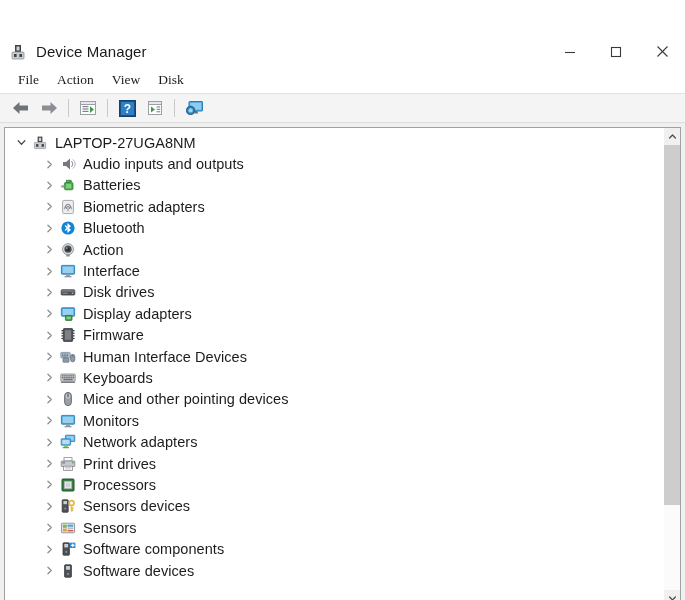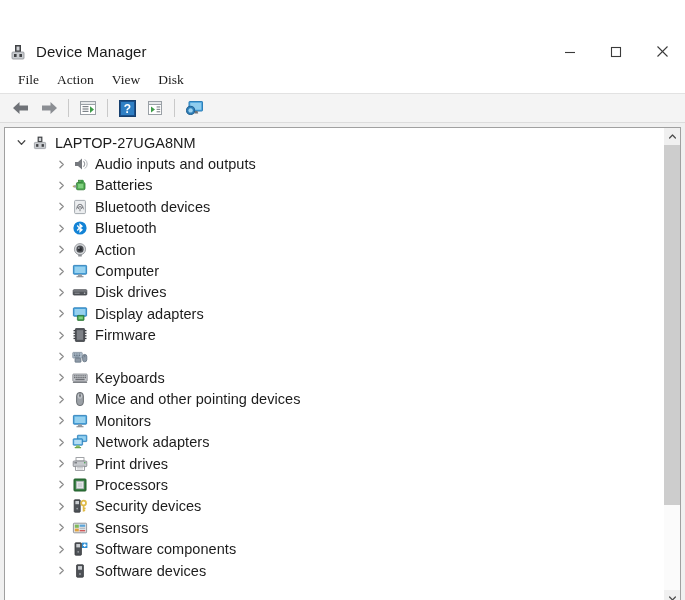--- a/index.html
+++ b/index.html
@@ -131,21 +131,21 @@
   .tree {
     padding-top: 4px;
   }
   .row {
     height: 21.4px;
     display: flex;
     align-items: center;
     white-space: nowrap;
   }
   .row.root { padding-left: 8px; }
-  .row.child { padding-left: 48px; }
+  .row.child { padding-left: 36px; }
 
   .chev {
     width: 16px;
     height: 16px;
     flex: 0 0 16px;
     display: flex;
     align-items: center;
     justify-content: center;
   }
   .ico {
@@ -377,21 +377,21 @@
           </div>
           <div class="ico">
             <svg width="16" height="16" viewBox="0 0 16 16">
               <rect x="2.6" y="1.4" width="10.8" height="13.2" rx="1" fill="#eceef0" stroke="#9aa0a6" stroke-width="0.9"></rect>
               <path d="M5.4 9.2 A2.6 4 0 0 1 10.6 9.2" fill="none" stroke="#6f7277" stroke-width="0.9"></path>
               <path d="M6.5 10 A1.5 2.6 0 0 1 9.5 10" fill="none" stroke="#6f7277" stroke-width="0.9"></path>
               <path d="M4.4 10.4 A3.6 5 0 0 1 11.6 10.4" fill="none" stroke="#8a8d92" stroke-width="0.8"></path>
               <line x1="8" y1="9.4" x2="8" y2="12.2" stroke="#6f7277" stroke-width="0.9"></line>
             </svg>
           </div>
-          <div class="label">Bluetooth devices</div>
+          <div class="label">Biometric adapters</div>
         </div>
 
         <div class="row child">
           <div class="chev">
             <svg width="11" height="11" viewBox="0 0 11 11">
                 <path d="M3.9 2.2 L7.3 5.5 L3.9 8.8" fill="none" stroke="#8a8a8a" stroke-width="1.2" stroke-linecap="round" stroke-linejoin="round"></path>
               </svg>
           </div>
           <div class="ico">
             <svg width="16" height="16" viewBox="0 0 16 16">
@@ -429,21 +429,21 @@
               </svg>
           </div>
           <div class="ico">
             <svg width="16" height="16" viewBox="0 0 16 16">
               <rect x="1.4" y="2.4" width="13.2" height="8.8" rx="0.7" fill="#4aa3dd" stroke="#2d7fb8" stroke-width="0.9"></rect>
               <rect x="2.6" y="3.6" width="10.8" height="6.4" fill="#96d1ef"></rect>
               <path d="M6.4 11.2 L9.6 11.2 L10.4 13.6 L5.6 13.6 Z" fill="#9a9da2"></path>
               <rect x="4.4" y="13.2" width="7.2" height="1.1" rx="0.4" fill="#7d8186"></rect>
             </svg>
           </div>
-          <div class="label">Computer</div>
+          <div class="label">Interface</div>
         </div>
 
         <div class="row child">
           <div class="chev">
             <svg width="11" height="11" viewBox="0 0 11 11">
                 <path d="M3.9 2.2 L7.3 5.5 L3.9 8.8" fill="none" stroke="#8a8a8a" stroke-width="1.2" stroke-linecap="round" stroke-linejoin="round"></path>
               </svg>
           </div>
           <div class="ico">
             <svg width="16" height="16" viewBox="0 0 16 16">
@@ -517,20 +517,21 @@
                   <rect x="3.6" y="6.1" width="1.2" height="1"></rect>
                 <rect x="5.3" y="6.1" width="1.2" height="1"></rect>
                   <rect x="7" y="6.1" width="1.2" height="1"></rect>
                 <rect x="2.6" y="7.6" width="5" height="0.9"></rect>
               </g>
               <rect x="10.6" y="5.4" width="4.2" height="7.4" rx="2.1" fill="#8e9aa7" stroke="#5f6e7d" stroke-width="0.8"></rect>
               <line x1="12.7" y1="5.8" x2="12.7" y2="8.2" stroke="#5f6e7d" stroke-width="0.7"></line>
               <rect x="3" y="9.4" width="6" height="3.8" rx="0.5" fill="#8e9aa7" stroke="#5f6e7d" stroke-width="0.7"></rect>
             </svg>
           </div>
+          <div class="label">Human Interface Devices</div>
         </div>
 
         <div class="row child">
           <div class="chev">
             <svg width="11" height="11" viewBox="0 0 11 11">
                 <path d="M3.9 2.2 L7.3 5.5 L3.9 8.8" fill="none" stroke="#8a8a8a" stroke-width="1.2" stroke-linecap="round" stroke-linejoin="round"></path>
               </svg>
           </div>
           <div class="ico">
             <svg width="16" height="16" viewBox="0 0 16 16">
@@ -657,21 +658,21 @@
             <svg width="16" height="16" viewBox="0 0 16 16">
               <rect x="2.2" y="1.8" width="6" height="12.4" rx="0.7" fill="#4e5257" stroke="#333639" stroke-width="0.8"></rect>
               <rect x="3.4" y="3" width="3.6" height="3.2" fill="#c9ccd0"></rect>
               <circle cx="5.2" cy="10.6" r="0.9" fill="#9a9da2"></circle>
               <circle cx="11.6" cy="5" r="2.4" fill="none" stroke="#e0bb47" stroke-width="1.7"></circle>
               <path d="M11.6 7.2 L11.6 13.6" stroke="#e0bb47" stroke-width="1.7"></path>
               <path d="M11.6 10.4 L13.6 10.4" stroke="#e0bb47" stroke-width="1.5"></path>
               <path d="M11.6 12.3 L13.2 12.3" stroke="#e0bb47" stroke-width="1.5"></path>
             </svg>
           </div>
-          <div class="label">Security devices</div>
+          <div class="label">Sensors devices</div>
         </div>
 
         <div class="row child">
           <div class="chev">
             <svg width="11" height="11" viewBox="0 0 11 11">
                 <path d="M3.9 2.2 L7.3 5.5 L3.9 8.8" fill="none" stroke="#8a8a8a" stroke-width="1.2" stroke-linecap="round" stroke-linejoin="round"></path>
               </svg>
           </div>
           <div class="ico">
             <svg width="16" height="16" viewBox="0 0 16 16">

